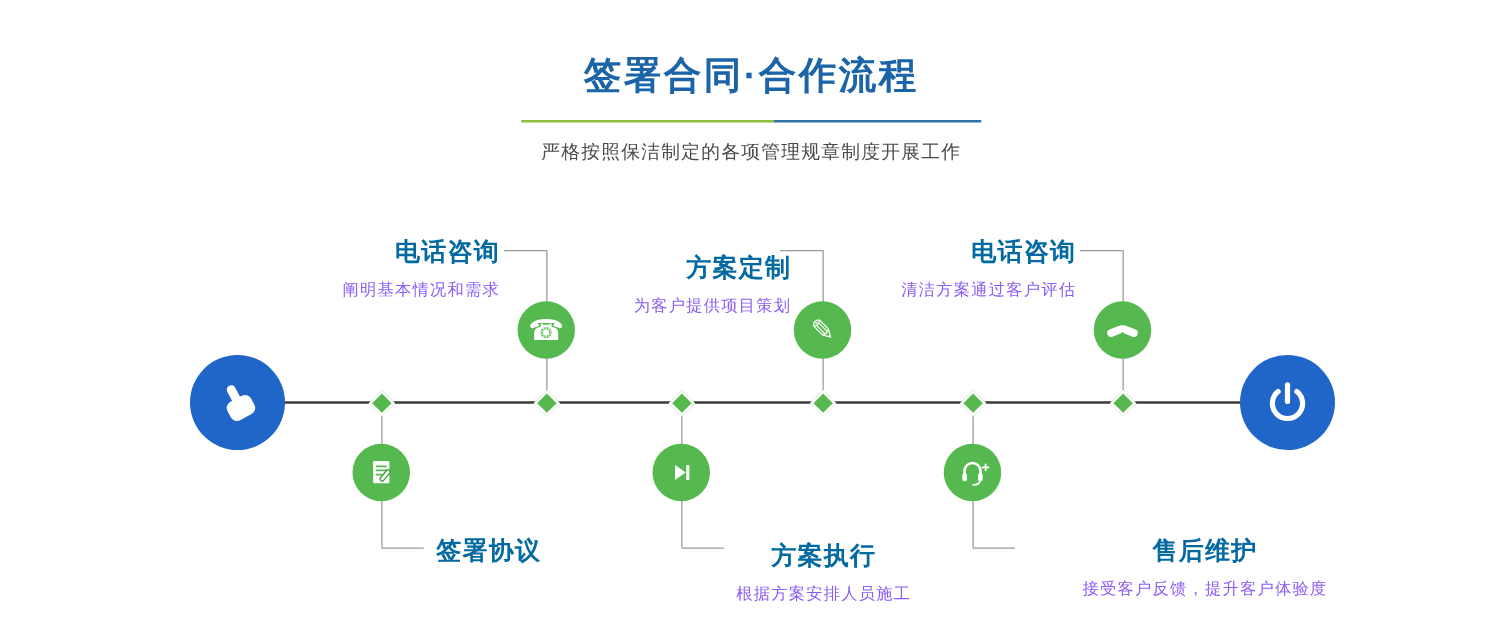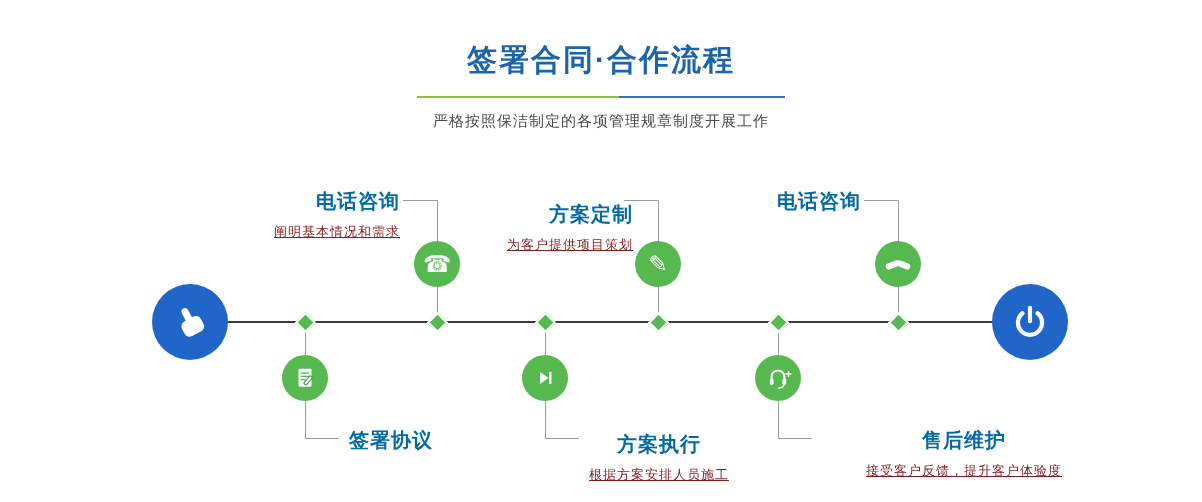--- a/index.html
+++ b/index.html
@@ -101,23 +101,22 @@
   .label.bottom { text-align: center; }
   .step-title {
     font-size: 20px;
     font-weight: bold;
     color: #0369a1;
     letter-spacing: 1px;
   }
   .step-desc {
     margin-top: 8px;
     font-size: 13px;
-    color: #7f1d1d;
+    color: #8b5cf6;
     letter-spacing: 1px;
-    text-decoration: underline;
   }
 </style>
 </head>
 <body>
 
 <div class="canvas">
 
   <h1 class="page-title">签署合同·合作流程</h1>
   <div class="title-divider"></div>
   <p class="page-subtitle">严格按照保洁制定的各项管理规章制度开展工作</p>
@@ -169,20 +168,21 @@
       <g fill="#fff">
         <rect x="4" y="21" width="21" height="10" rx="5" transform="rotate(-22 14 26)"></rect>
         <rect x="23" y="21" width="21" height="10" rx="5" transform="rotate(22 34 26)"></rect>
         <rect x="20" y="18" width="8" height="8" rx="2"></rect>
       </g>
     </svg>
   </div>
   <div class="diamond" style="left:891px; top:315px;"></div>
   <div class="label top" style="right:341px; top:188px;">
     <div class="step-title">电话咨询</div>
+    <div class="step-desc">清洁方案通过客户评估</div>
   </div>
 
   <div class="vline" style="left:305px; top:322px; height:116px;"></div>
   <div class="hline" style="left:305px; top:438px; width:34px;"></div>
   <div class="icon-circle" style="left:282px; top:355px;">
     <svg width="26" height="26" viewBox="0 0 48 48">
       <rect x="12" y="7" width="24" height="33" rx="2" fill="#fff"></rect>
       <g stroke="#55b94f" stroke-width="2.5">
         <line x1="16" y1="15" x2="32" y2="15"></line>
         <line x1="16" y1="21" x2="32" y2="21"></line>

